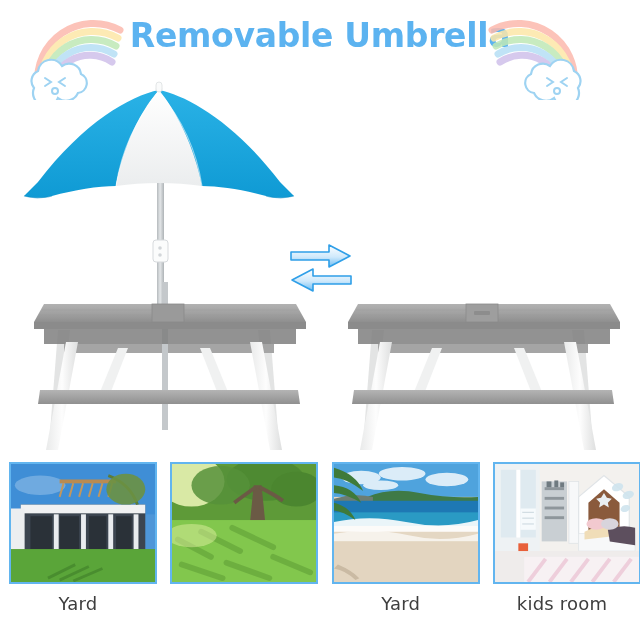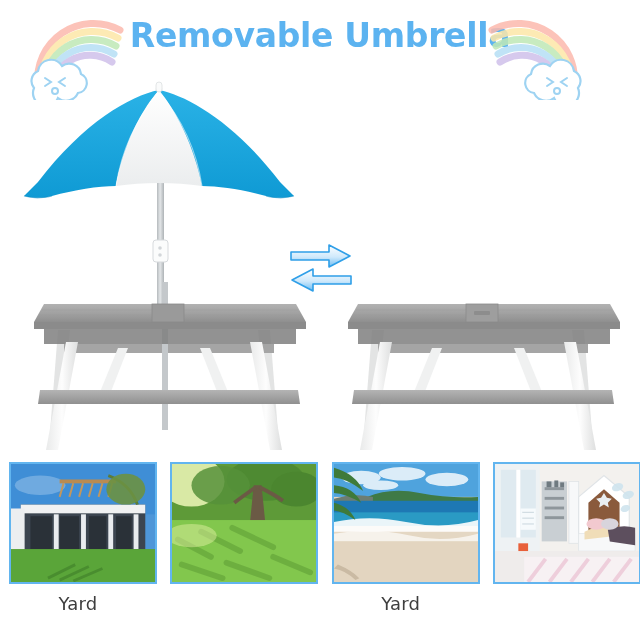--- a/index.html
+++ b/index.html
@@ -398,16 +398,17 @@
           <g stroke="#ecc6d6" stroke-width="4" opacity="0.8">
             <path d="M34 122 L52 98"></path>
               <path d="M56 122 L74 98"></path>
               <path d="M78 122 L96 98"></path>
             <path d="M100 122 L118 98"></path>
               <path d="M122 122 L140 98"></path>
           </g>
           <rect x="24" y="82" width="10" height="8" fill="#e8603a"></rect>
         </svg>
       </div>
+      <div class="scene-label">kids room</div>
     </div>
 
   </div>
 </div>
 
 </body></html>

